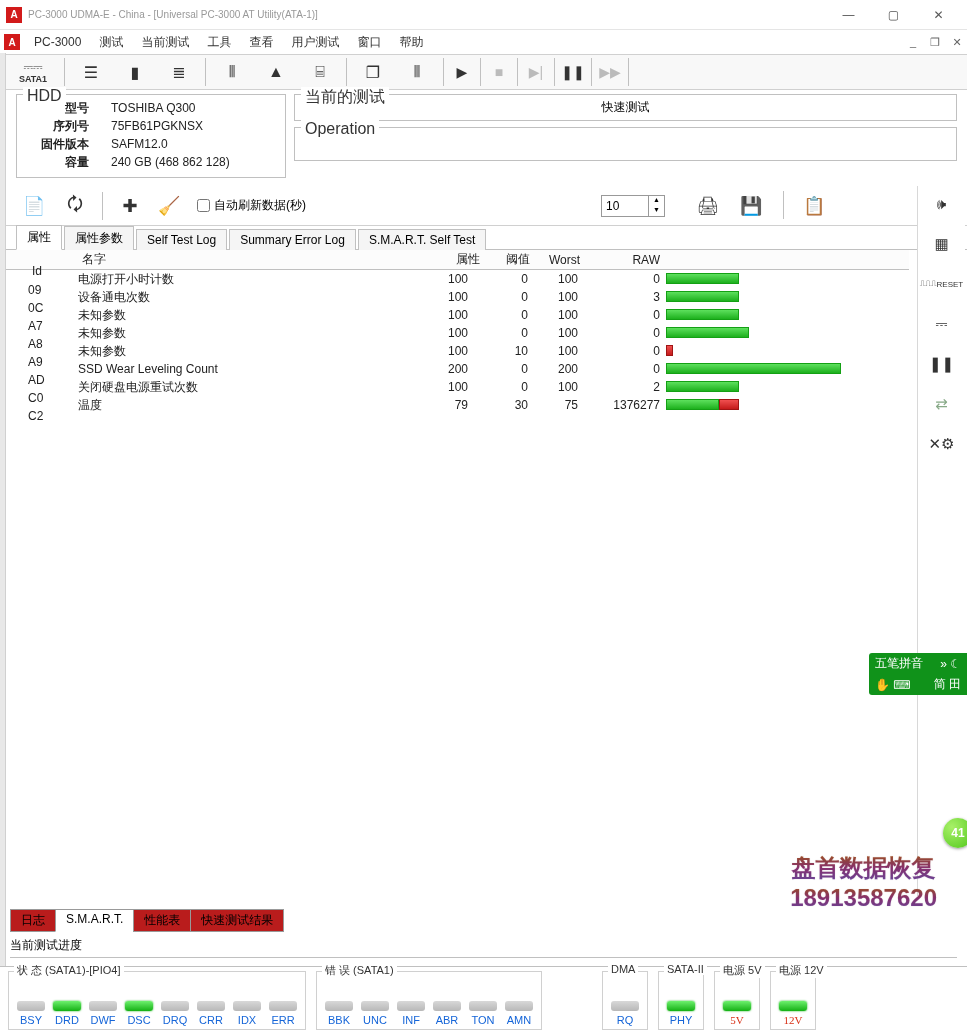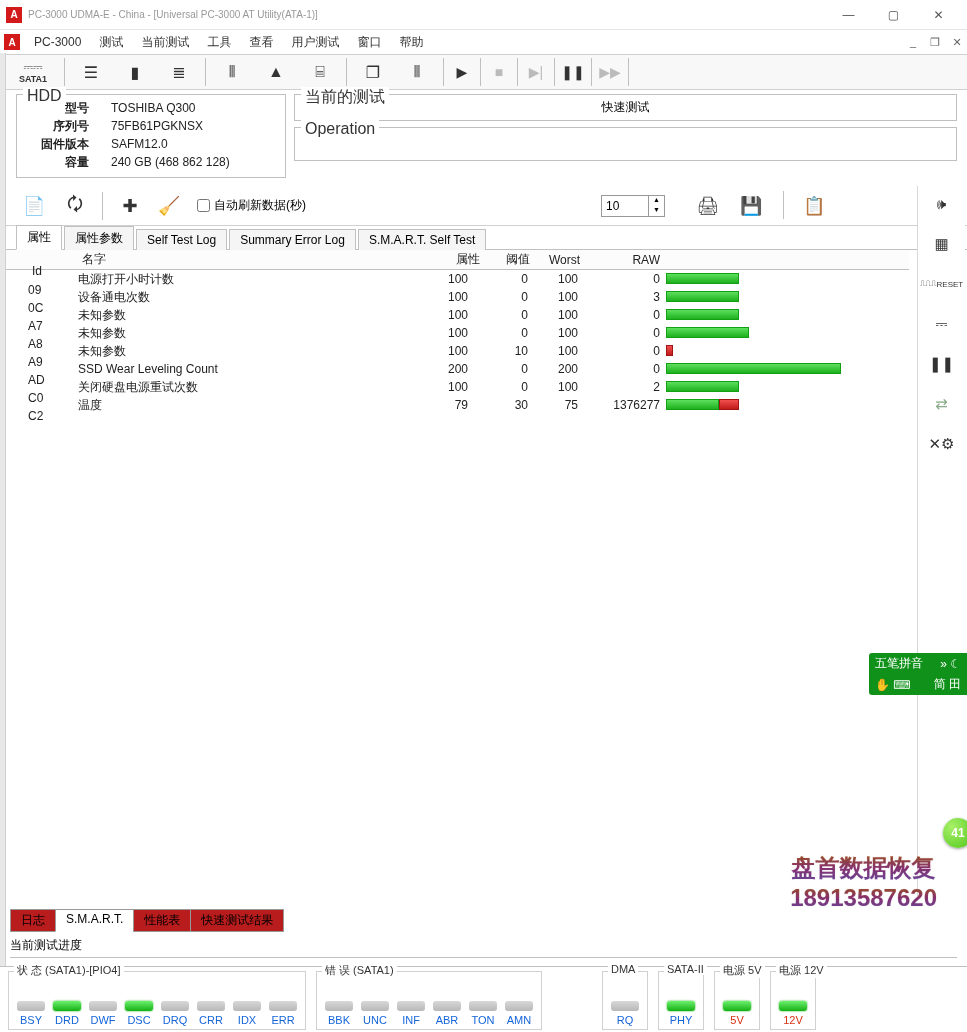--- a/index.html
+++ b/index.html
@@ -84,21 +84,21 @@
 
 
 .statusbar { position:absolute; left:0; right:0; bottom:0; height:66px; border-top:1px solid #c0c0c0; display:flex; padding: 4px 8px 2px 8px; gap:10px; background:#fff; }
 .sgroup { border:1px solid #d0d0d0; padding: 2px 6px 3px 6px; position:relative; display:flex; align-items:flex-end; gap:6px; }
 .sgroup .slegend { position:absolute; top:-9px; left:5px; background:#fff; padding:0 3px; font-size:11px; color:#333; white-space:nowrap; }
 .sitem { display:flex; flex-direction:column; align-items:center; width:32px; }
 .led { width:28px; height:10px; border-radius:3px; margin-bottom:3px; }
 .led.green { background:linear-gradient(#6df06d,#14b014); box-shadow:0 0 2px #14b014; }
 .led.off { background:linear-gradient(#d8d8d8,#b8b8b8); }
 .sitem .slabel { font-size:11px; color:#1565d8; }
-.sitem .slabel.red { color:#d83015; }
+.sitem .slabel.red { color:#d83015;font-family:Liberation Serif, serif; }
 
 
 .watermark { position:absolute; right:30px; bottom:120px; text-align:center; }
 .watermark div { font-size:24px; font-weight:bold; background:linear-gradient(#d07018,#b04090,#8060d0); -webkit-background-clip:text; background-clip:text; color:transparent; text-shadow:0 0 1px rgba(0,0,0,0.25); }
 
 
 .ime { position:absolute; right:0; top:653px; width:98px; background:#10921a; color:#fff; border-radius:3px 0 0 3px; font-size:12px; }
 .ime .ime-row { display:flex; align-items:center; justify-content:space-between; padding:2px 6px; }
 
 

